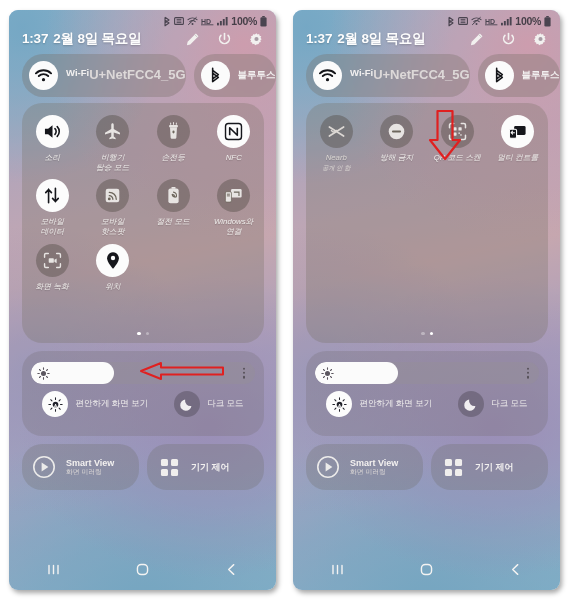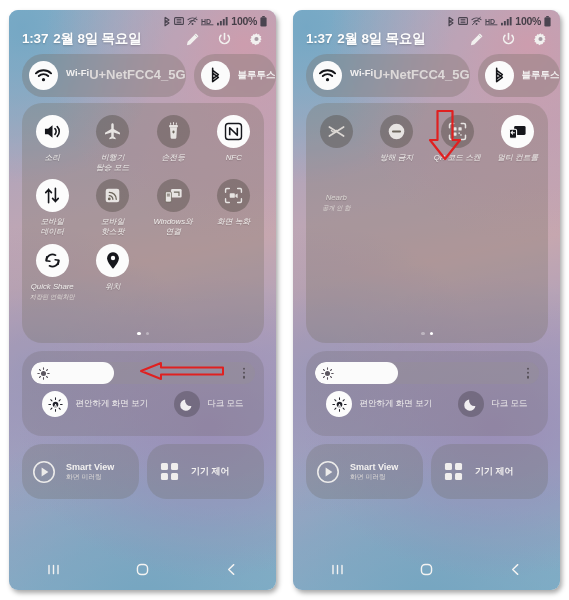--- a/index.html
+++ b/index.html
@@ -93,21 +93,21 @@
     width:33px; height:33px; border-radius:50%;
     display:flex; align-items:center; justify-content:center;
     margin-bottom:5px;
   }
   .tile-circle.on  { background:#fcfcfc; }
   .tile-circle.off { background: rgba(80,74,66,.42); }
   .tile-label {
     font-size:7.8px; color:#f0eeec; text-align:center; line-height:1.25;
     font-weight:500; max-width:58px; text-shadow:0 1px 1px rgba(0,0,0,.18);
   }
-  .tile-label.dimlbl { color:#dcd8d4;margin-top:40px; }
+  .tile-label.dimlbl { color:#dcd8d4; }
   .tile-sub { font-size:6.2px; color:#ddd8d4; text-align:center; line-height:1.2; margin-top:1px;}
 
   .page-dots { position:absolute; bottom:8px; left:0; right:0; display:flex; justify-content:center; gap:5px; }
   .dot { width:3.5px; height:3.5px; border-radius:50%; background: rgba(255,255,255,.35); }
   .dot.active { background:#ffffff; }
 
   
   .bright-panel {
     position:absolute; top:341px; left:13px; right:12px; height:85px;
     border-radius:20px; background: rgba(118,112,118,.30);
@@ -131,21 +131,21 @@
   }
   .ba { display:flex; align-items:center; gap:7px; }
   .ba-circle { width:26px; height:26px; border-radius:50%; display:flex; align-items:center; justify-content:center; }
   .ba-circle.on { background:#fcfcfc; }
   .ba-circle.off { background: rgba(80,74,86,.45); }
   .ba-label { font-size:8.5px; color:#f2f0ef; font-weight:500; white-space:nowrap; }
 
   
   .bottom-row { position:absolute; top:434px; left:13px; right:12px; display:flex; gap:8px; }
   .btile {
-    flex:1; height:55px; border-radius:20px;
+    flex:1; height:46px; border-radius:20px;
     background: rgba(112,112,110,.30);
     display:flex; align-items:center; padding-left:9px; gap:9px;
   }
   .btile-ico { width:26px; height:26px; display:flex; align-items:center; justify-content:center; flex:0 0 auto;}
   .btile-txt { display:flex; flex-direction:column; line-height:1.2; }
   .btile-t1 { font-size:9px; color:#f3f1f0; font-weight:600; white-space:nowrap;}
   .btile-t2 { font-size:6.8px; color:#ddd9d7; white-space:nowrap;}
 
   
   .navbar {
@@ -306,20 +306,30 @@
               <svg width="17" height="17" viewBox="0 0 18 18">
                   <rect x="1.8" y="1.8" width="14.4" height="14.4" rx="2.4" fill="#e7e4e2"></rect>
                   <circle cx="5.6" cy="12.6" r="1.5" fill="#6d665c"></circle>
                   <path d="M5.6 9.2a3.8 3.8 0 0 1 3.8 3.8" fill="none" stroke="#6d665c" stroke-width="1.4" stroke-linecap="round"></path>
                   <path d="M5.6 5.6a7.4 7.4 0 0 1 7.4 7.4" fill="none" stroke="#6d665c" stroke-width="1.4" stroke-linecap="round"></path>
                 </svg>
             </div>
             <span class="tile-label">모바일<br>핫스팟</span>
           </div>
 
+          <div class="tile">
+            <div class="tile-circle off">
+              <svg width="15" height="19" viewBox="0 0 14 20">
+                  <rect x="4.8" y="1" width="4.4" height="1.8" rx=".5" fill="#e7e4e2"></rect>
+                  <rect x="1.6" y="2.6" width="10.8" height="15.6" rx="2.2" fill="#e7e4e2"></rect>
+                  <path d="M7 6.4c2.6.4 3.6 2.6 3 5-1.6.6-4.2 0-4.4-2.6 2 .2 2.6 1.4 2.8 2.4" fill="none" stroke="#6d665c" stroke-width="1.2" stroke-linecap="round" stroke-linejoin="round"></path>
+                </svg>
+            </div>
+            <span class="tile-label">절전 모드</span>
+          </div>
 
           <div class="tile">
             <div class="tile-circle off">
               <svg width="19" height="17" viewBox="0 0 20 18">
                   <rect x="7.4" y="2.2" width="11.2" height="9" rx="1.2" fill="#e7e4e2"></rect>
                   <rect x="1.4" y="5" width="6.4" height="11" rx="1.4" fill="#e7e4e2" stroke="#6d665c" stroke-width=".8"></rect>
                   <path d="M3 7.6h3.2M3 9.4h3.2" stroke="#6d665c" stroke-width="1"></path>
                   <path d="M10.4 5.4h5.4v4.2" fill="none" stroke="#6d665c" stroke-width="1.2"></path>
                 </svg>
             </div>
@@ -330,32 +340,20 @@
             <div class="tile-circle off">
               <svg width="19" height="17" viewBox="0 0 20 18">
                   <path d="M1.6 5.6V2.8a1.2 1.2 0 0 1 1.2-1.2h2.8M18.4 5.6V2.8a1.2 1.2 0 0 0-1.2-1.2h-2.8M1.6 12.4v2.8a1.2 1.2 0 0 0 1.2 1.2h2.8M18.4 12.4v2.8a1.2 1.2 0 0 1-1.2 1.2h-2.8" fill="none" stroke="#e7e4e2" stroke-width="1.5" stroke-linecap="round"></path>
                   <rect x="6" y="6.6" width="5.4" height="4.8" rx=".9" fill="#e7e4e2"></rect>
                   <path d="M12 8.2l2.4-1.4v5l-2.4-1.4z" fill="#e7e4e2"></path>
                 </svg>
             </div>
             <span class="tile-label">화면 녹화</span>
           </div>
 
-          <div class="tile">
-            <div class="tile-circle on">
-              <svg width="19" height="19" viewBox="0 0 20 20">
-                  <path d="M16.4 10a6.4 6.4 0 0 1-9.6 5.6" fill="none" stroke="#16171c" stroke-width="1.8" stroke-linecap="round"></path>
-                  <path d="M3.6 10a6.4 6.4 0 0 1 9.6-5.6" fill="none" stroke="#16171c" stroke-width="1.8" stroke-linecap="round"></path>
-                  <path d="M4 6.2 L3.4 10.2 L7.2 10.8" fill="none" stroke="#16171c" stroke-width="1.7" stroke-linecap="round" stroke-linejoin="round"></path>
-                  <path d="M16 13.8 L16.6 9.8 L12.8 9.2" fill="none" stroke="#16171c" stroke-width="1.7" stroke-linecap="round" stroke-linejoin="round"></path>
-                </svg>
-            </div>
-            <span class="tile-label">Quick Share</span>
-            <span class="tile-sub">저장된 연락처만</span>
-          </div>
 
           <div class="tile">
             <div class="tile-circle on">
               <svg width="16" height="19" viewBox="0 0 16 20">
                   <path d="M8 1.4c3.4 0 6.2 2.8 6.2 6.2 0 4.6-6.2 11-6.2 11S1.8 12.2 1.8 7.6C1.8 4.2 4.6 1.4 8 1.4z" fill="#16171c"></path>
                   <circle cx="8" cy="7.4" r="2.3" fill="#fcfcfc"></circle>
                 </svg>
             </div>
             <span class="tile-label">위치</span>
           </div>

